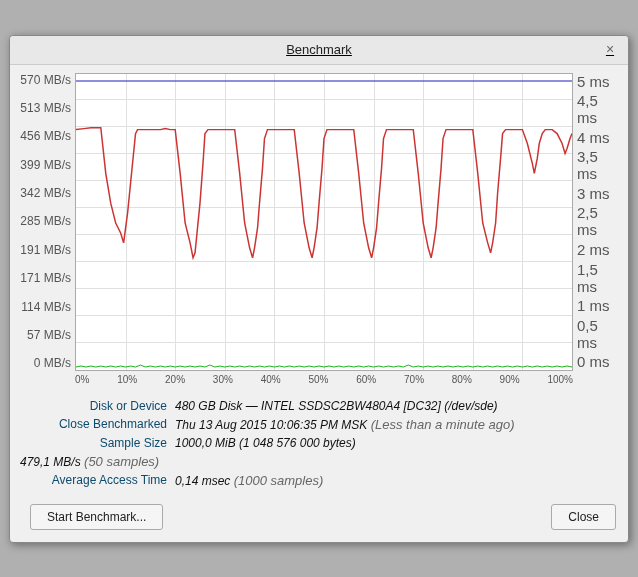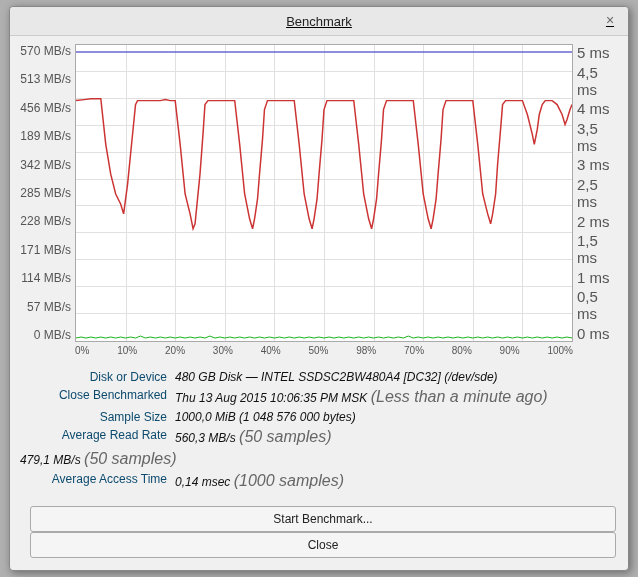--- a/index.html
+++ b/index.html
@@ -142,27 +142,26 @@
       padding-right: 8px;
       flex-shrink: 0;
     }
     .info-value {
       color: #111;
       font-size: 12px;
       font-style: italic;
     }
     .info-value .muted {
       color: #666;
-      font-size: 16px;
+      font-size: 13px;
     }
     .button-row {
       display: flex;
       justify-content: space-between;
       padding: 10px 12px 12px 20px;
-      flex-direction: column;
     }
     .btn {
       padding: 5px 16px;
       font-size: 12px;
       background: #f5f5f5;
       border: 1px solid #aaa;
       border-radius: 3px;
       cursor: pointer;
       color: #222;
     }
@@ -178,24 +177,24 @@
     <span class="close-btn">×</span>
   </div>
 
   <div class="chart-container">
 
     <div class="y-axis-left" id="y-left">
         <span>0 MB/s</span>
         <span>57 MB/s</span>
         <span>114 MB/s</span>
         <span>171 MB/s</span>
-        <span>228 MB/s</span>
+        <span>191 MB/s</span>
         <span>285 MB/s</span>
         <span>342 MB/s</span>
-        <span>189 MB/s</span>
+        <span>399 MB/s</span>
         <span>456 MB/s</span>
         <span>513 MB/s</span>
         <span>570 MB/s</span>
       </div>
 
     <div class="y-axis-right" id="y-right">
         <span>0 ms</span>
         <span>0,5 ms</span>
         <span>1 ms</span>
         <span>1,5 ms</span>
@@ -286,21 +285,21 @@
       </svg>
     </div>
 
     <div class="x-axis" id="x-axis">
         <span>0%</span>
         <span>10%</span>
         <span>20%</span>
         <span>30%</span>
         <span>40%</span>
         <span>50%</span>
-        <span>98%</span>
+        <span>60%</span>
         <span>70%</span>
         <span>80%</span>
         <span>90%</span>
         <span>100%</span>
       </div>
   </div>
 
   <div class="info-table">
     <div class="info-row">
       <span class="info-label">Disk or Device</span>
@@ -311,27 +310,20 @@
       <span class="info-value">
         <span>Thu 13 Aug 2015 10:06:35 PM MSK</span>
         <span class="muted">(Less than a minute ago)</span>
       </span>
     </div>
     <div class="info-row">
       <span class="info-label">Sample Size</span>
       <span class="info-value">1000,0 MiB (1 048 576 000 bytes)</span>
     </div>
     <div class="info-row">
-      <span class="info-label">Average Read Rate</span>
-      <span class="info-value">
-        <span>560,3 MB/s</span>
-        <span class="muted">(50 samples)</span>
-      </span>
-    </div>
-    <div class="info-row">
       <span class="info-value">
         <span>479,1 MB/s</span>
         <span class="muted">(50 samples)</span>
       </span>
     </div>
     <div class="info-row">
       <span class="info-label">Average Access Time</span>
       <span class="info-value">
         <span>0,14 msec</span>
         <span class="muted">(1000 samples)</span>

